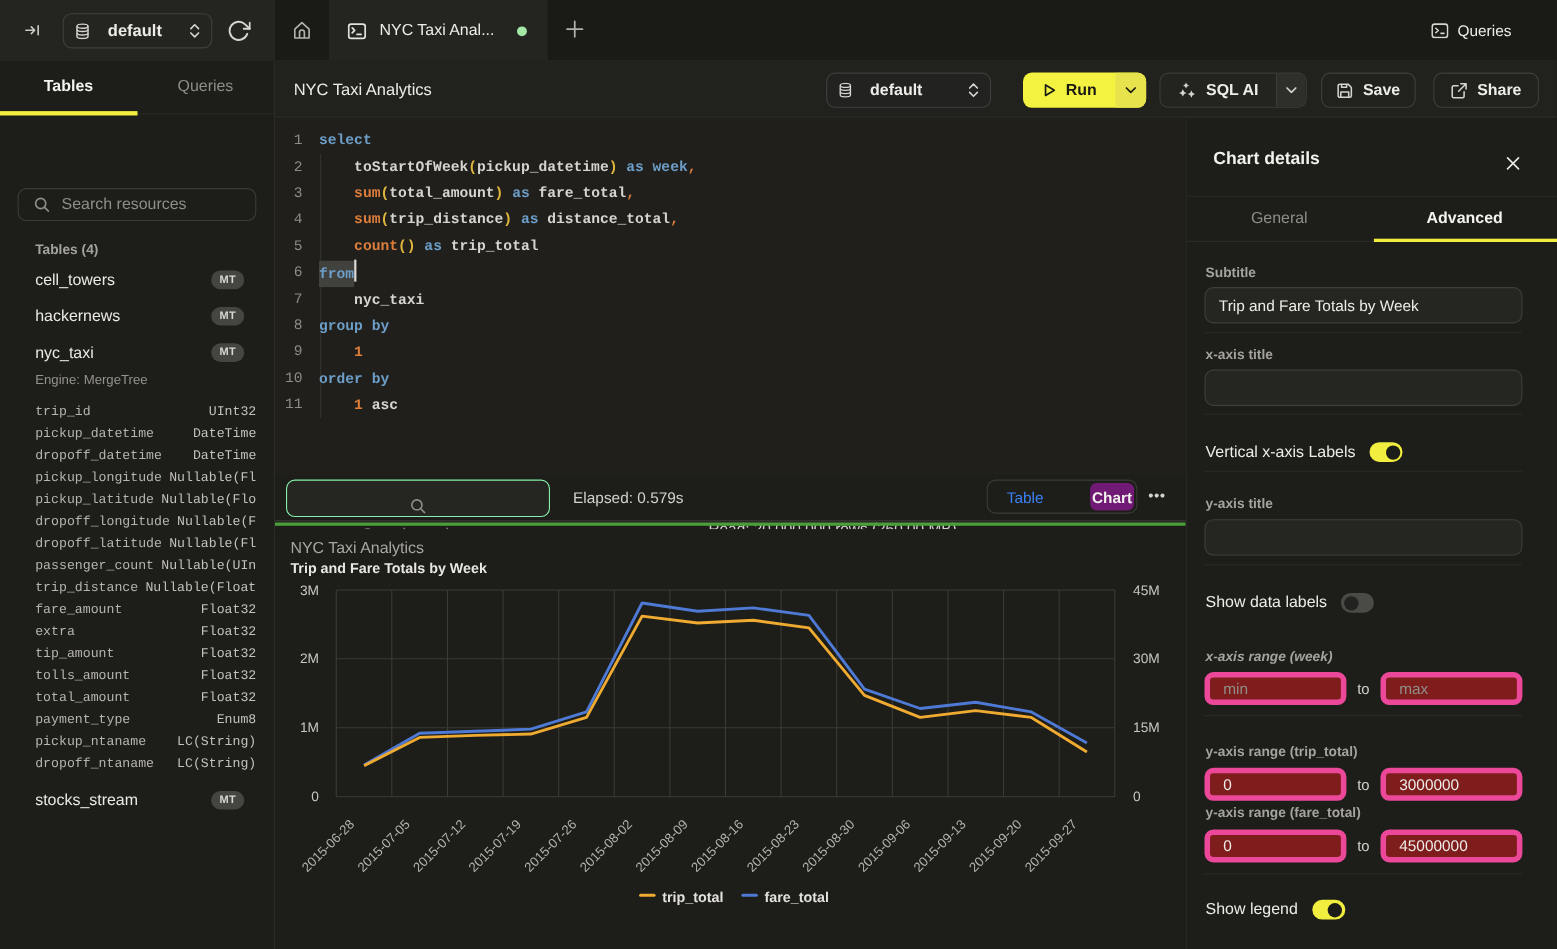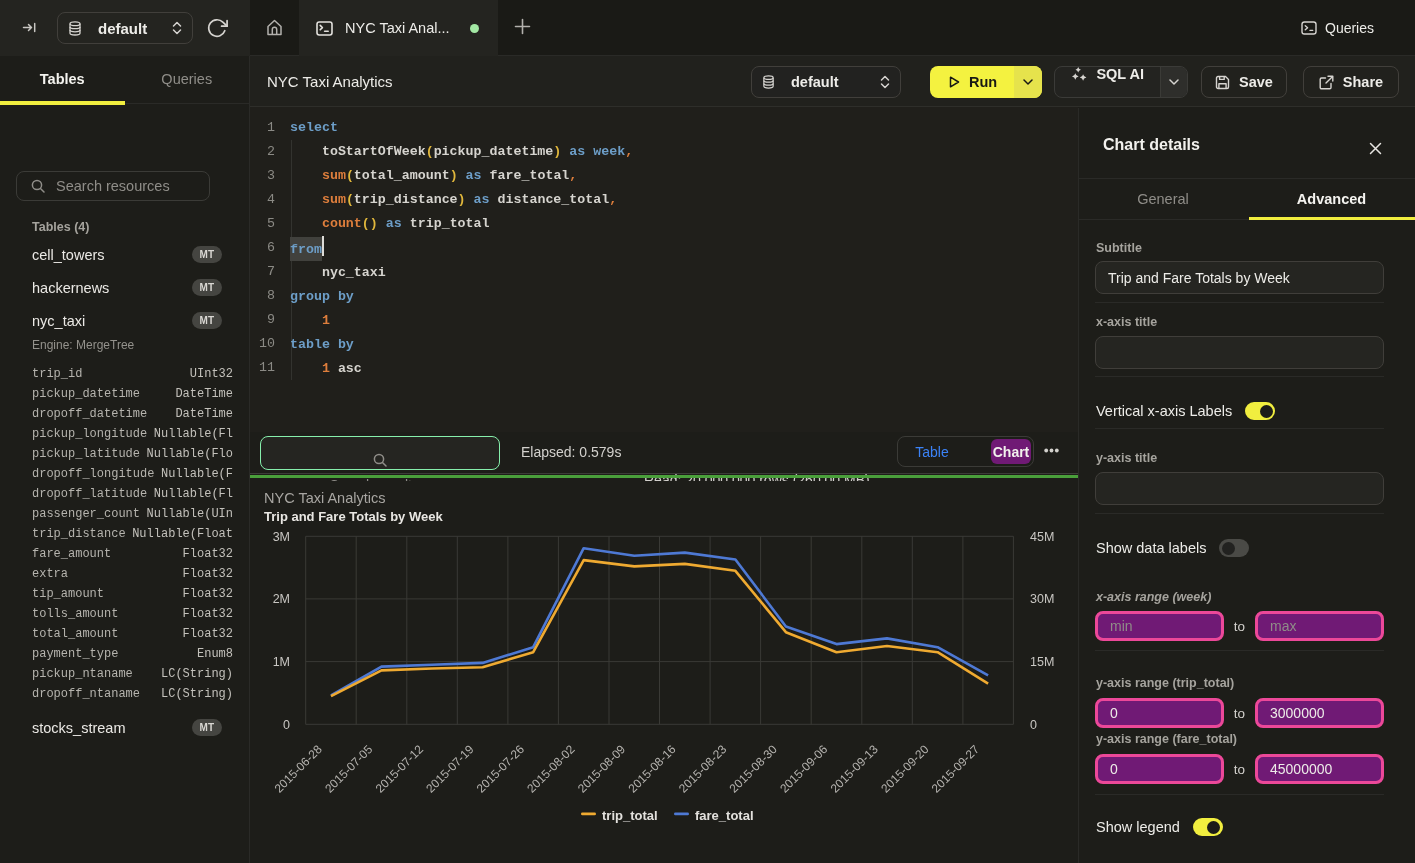--- a/index.html
+++ b/index.html
@@ -21,41 +21,41 @@
 #plus-btn { position:absolute; left:514px; top:18px; }
 #queries-btn { position:absolute; left:1301px; top:20px; color:#edece8; font-size:14px; display:flex; align-items:center; gap:8px; }
 
 #sidebar { position:absolute; left:0; top:56px; width:250px; height:807px; background:#1d1d19; border-right:1px solid #2a2a27; }
 .sb-tabs { position:relative; height:48px; border-bottom:1px solid #2a2a27; display:flex; }
 .sb-tab { width:125px; text-align:center; line-height:46px; font-size:14.5px; }
 .sb-tab.on { color:#f4f3ef; font-weight:bold; }
 .sb-tab.off { color:#8f8d88; }
 .sb-ul { position:absolute; left:0; bottom:-2px; width:125px; height:4px; background:#f1ee3f; }
 #newtable { position:absolute; left:16px; top:66px; width:217px; height:32px; background:#f1ee3f; border-radius:8px; display:flex; align-items:center; justify-content:center; gap:9px; color:#141410; font-size:14.5px; }
-#sb-search { position:absolute; left:16px; top:115px; width:194px; height:30px; border:1px solid #3b3b37; border-radius:8px; display:flex; align-items:center; padding:0 14px; gap:11px; color:#8f8d88; font-size:14.5px; }
+#sb-search { position:absolute; left:16px; top:115px; width:217px; height:30px; border:1px solid #3b3b37; border-radius:8px; display:flex; align-items:center; padding:0 14px; gap:11px; color:#8f8d88; font-size:14.5px; }
 #tables-lbl { position:absolute; left:32px; top:164px; font-size:12.5px; font-weight:bold; color:#a5a39d; }
 .tbl-row { position:absolute; left:32px; width:190px; display:flex; align-items:center; justify-content:space-between; }
 .tbl-row .nm { color:#ebe9e5; font-size:14.5px; }
 .badge { width:30px; height:17px; background:#454541; border-radius:9px; color:#d9d7d3; font-size:10px; font-weight:bold; display:flex; align-items:center; justify-content:center; letter-spacing:.3px; }
 #engine { position:absolute; left:32px; top:282px; font-size:12px; color:#94928c; }
 .cols { position:absolute; left:32px; top:311px; width:201px; font-family:"Liberation Mono",monospace; font-size:12px; color:#b6b4ae; }
 .cols .r { height:20px; display:flex; justify-content:space-between; white-space:nowrap; overflow:hidden; }
 .cols .t { color:#c3c1bb; }
 
 #mainhdr { position:absolute; left:250px; top:56px; width:1165px; height:51px; background:#21211d; border-bottom:1px solid #2e2e2a; }
 #mh-title { position:absolute; left:17px; top:17px; color:#edece8; font-size:15px; }
 .hbtn { position:absolute; top:10px; height:32px; border-radius:8px; display:flex; align-items:center; font-size:14px; color:#edece8; }
 #mh-db { left:501px; width:150px; background:#222220; border:1px solid #413f3b; padding:0 10px; }
 #mh-db .txt { margin-left:16px; font-weight:bold; font-size:14.5px; }
 #mh-db .chev { margin-left:auto; }
 #mh-run { left:680px; width:112px; background:#f4f240; color:#191914; border-radius:8px; overflow:hidden; }
 #mh-run .main { width:84px; height:32px; display:flex; align-items:center; justify-content:center; gap:8px; font-weight:bold; font-size:14.5px; }
 #mh-run .dd { width:28px; height:32px; background:#e6e34c; display:flex; align-items:center; justify-content:center; }
 #mh-sqlai { left:804px; width:134px; background:#232320; border:1px solid #3b3b38; border-radius:8px; overflow:hidden; }
-#mh-sqlai .main { width:107px; height:32px; display:flex; align-items:flex-start; justify-content:center; gap:8px; font-weight:bold; font-size:14.5px; }
+#mh-sqlai .main { width:107px; height:32px; display:flex; align-items:center; justify-content:center; gap:8px; font-weight:bold; font-size:14.5px; }
 #mh-sqlai .dd { width:27px; height:30px; background:#2e2e2b; border-left:1px solid #3b3b37; display:flex; align-items:center; justify-content:center; }
 #mh-save { left:951px; width:86px; border:1px solid #413f3b; justify-content:center; gap:9px; font-weight:bold; font-size:14.5px; }
 #mh-share { left:1053px; width:96px; border:1px solid #413f3b; justify-content:center; gap:9px; font-weight:bold; font-size:14.5px; }
 
 #editor { position:absolute; left:250px; top:107px; width:828px; height:325px; background:#201f1b; font-family:"Liberation Mono",monospace; font-size:13.3px; font-weight:bold; }
 #editor .ln { position:absolute; left:0; top:0; width:25px; text-align:right; color:#8b8a85; font-weight:normal; }
 #editor pre { position:absolute; left:40px; top:0; line-height:24px; font-family:inherit; }
 .k { color:#6d9ec8; } .f { color:#de7e3c; } .p { color:#e0b73c; } .i { color:#d6d4cf; } .n { color:#de7e3c; }
 #guide { position:absolute; left:290px; top:132px; width:1px; height:264px; background:#33332f; }
 .sel { background:#41413d; padding:4.5px 0; }
@@ -84,21 +84,21 @@
 .rp-lbl { position:absolute; left:17px; font-size:12.5px; font-weight:bold; color:#a5a39d; }
 .rp-input { position:absolute; left:16px; width:289px; height:33px; background:#252521; border:1px solid #403e3a; border-radius:8px; display:flex; align-items:center; padding:0 12px; color:#edece8; font-size:14px; }
 .rp-row { position:absolute; left:0; width:337px; color:#edece8; }
 .rp-div { position:absolute; left:16px; width:289px; height:1px; background:#2a2a27; }
 .tog { position:relative; width:30px; height:18px; border-radius:9px; }
 .tog.on { background:#f1ee3f; }
 .tog.on .knob { position:absolute; right:2.5px; top:2.5px; width:13px; height:13px; border-radius:50%; background:#1c1c19; }
 .tog.off { background:#4a4a46; }
 .tog.off .knob { position:absolute; left:2.5px; top:2.5px; width:13px; height:13px; border-radius:50%; background:#222220; }
 .rng { position:absolute; display:flex; align-items:center; }
-.rng .in { width:129px; height:30px; background:#701a75; border:3px solid #ec4899; border-radius:8px; display:flex; align-items:center; padding:0 12px; color:#edece8; font-size:14px; }
+.rng .in { width:129px; height:30px; background:#7f1d1d; border:5px solid #ec4899; border-radius:8px; display:flex; align-items:center; padding:0 12px; color:#edece8; font-size:14px; }
 .rng .in.ph { color:#8f8d88; }
 .rng .to { width:31px; text-align:center; color:#d3d1cd; font-size:13.5px; }
 </style>
 </head>
 <body>
 <div id="topbar"></div>
 <div id="topbar-left"></div>
 <svg id="collapse-ic" style="position:absolute" width="15" height="15" viewBox="0 0 15 15" fill="none" stroke="#c9c7c3" stroke-width="1.5" stroke-linecap="round" stroke-linejoin="round">
     <path d="M1.5 7.5 H9.5 M6.5 4.5 L9.5 7.5 L6.5 10.5 M12.7 3.5 V11.5"></path>
   </svg>
@@ -304,21 +304,21 @@
   <div id="guide" style="left:40.5px; top:33px; height:240px;"></div>
   <pre style="top:9px;"><span class="k">select</span>
     <span class="i">toStartOfWeek</span><span class="p">(</span><span class="i">pickup_datetime</span><span class="p">)</span> <span class="k">as</span> <span class="k">week</span><span class="n">,</span>
     <span class="f">sum</span><span class="p">(</span><span class="i">total_amount</span><span class="p">)</span> <span class="k">as</span> <span class="i">fare_total</span><span class="n">,</span>
     <span class="f">sum</span><span class="p">(</span><span class="i">trip_distance</span><span class="p">)</span> <span class="k">as</span> <span class="i">distance_total</span><span class="n">,</span>
     <span class="f">count</span><span class="p">()</span> <span class="k">as</span> <span class="i">trip_total</span>
 <span class="k sel">from</span><span class="caret"></span>
     <span class="i">nyc_taxi</span>
 <span class="k">group by</span>
     <span class="n">1</span>
-<span class="k">table by</span>
+<span class="k">order by</span>
     <span class="n">1</span> <span class="i">asc</span></pre>
 </div>
 <div id="resbar">
   <div id="res-search">
     <svg class="ic" width="14" height="14" viewBox="0 0 14 14" fill="none" stroke="#8f8d88" stroke-width="1.5" stroke-linecap="round">
         <circle cx="6" cy="6" r="4.6"></circle>
         <path d="M9.5 9.5 L13 13"></path>
       </svg>
     <span>Search results...</span>
   </div>

